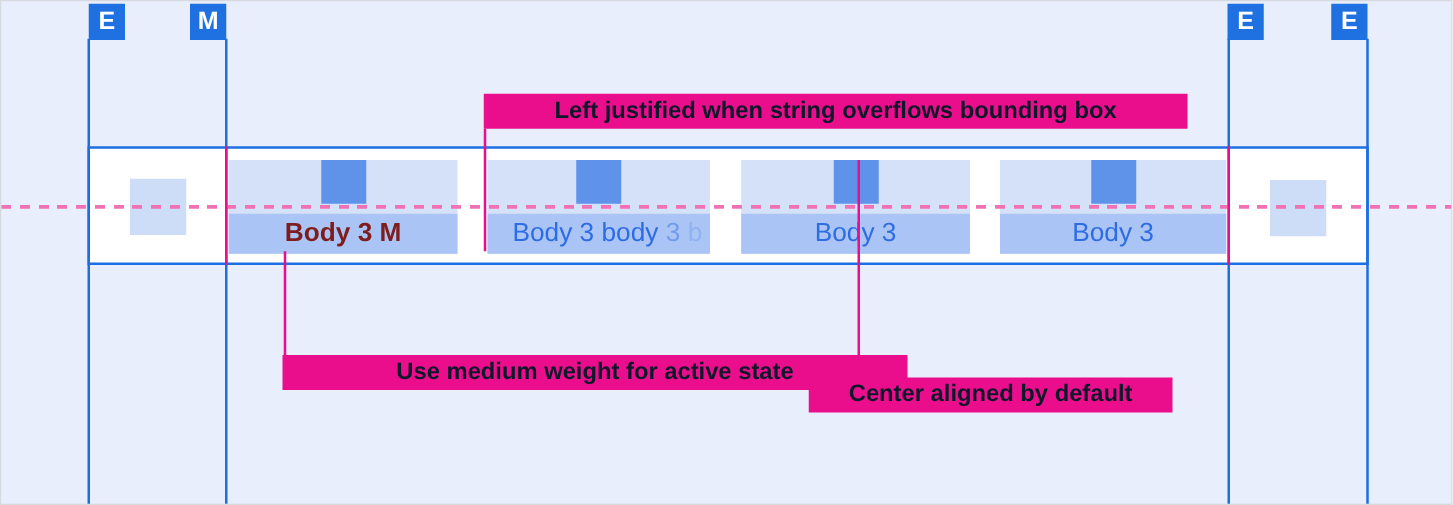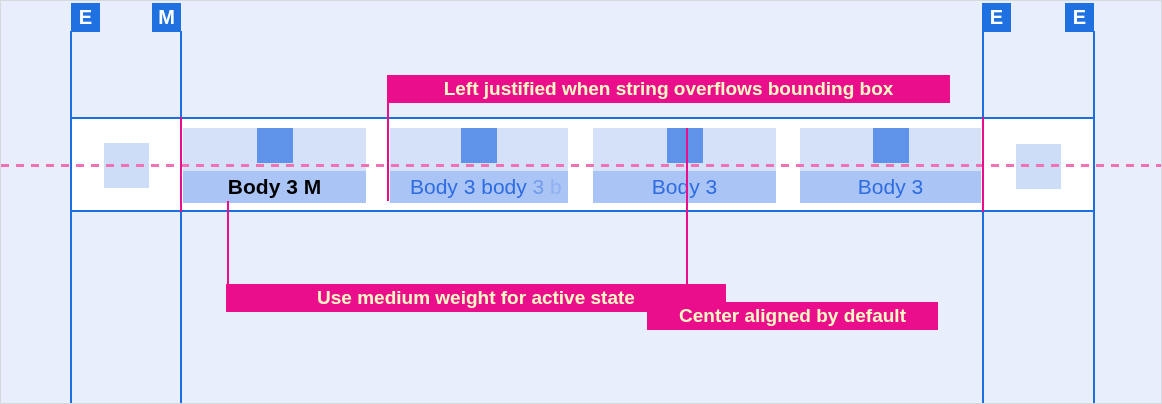--- a/index.html
+++ b/index.html
@@ -25,33 +25,33 @@
   .square { position:absolute; width:45px; height:45px; background:#cddcf7; z-index:3; }
   
   .tab { position:absolute; top:127px; height:75px; background:#d4e1f9; z-index:3; }
   .tab-icon { position:absolute; top:0; left:50%; margin-left:-18px; width:36px; height:35px; background:#5f93e9; }
   .tab-band {
     position:absolute; left:0; right:0; top:43px; height:32px; background:#aac4f5;
     display:flex; align-items:center; justify-content:center; overflow:hidden;
   }
   .tab-band.left { justify-content:flex-start; padding-left:20px; }
   .tab-label { font-size:21px; color:#2e6ce2; white-space:pre; }
-  .tab-label.active { font-weight:bold; color:#000000; }
+  .tab-label.active { font-weight:bold; color:#7f1d1d; }
   .fade-50 { opacity:0.45; }
   .fade-25 { opacity:0.2; }
   
   .dashline {
     position:absolute; left:0; top:163px; width:1162px; height:3px; z-index:5;
     background:repeating-linear-gradient(90deg,#f171b5 0 8px,rgba(0,0,0,0) 8px 15px);
   }
   
   .mline { position:absolute; width:2px; background:#ea0e8c; z-index:6; }
   
   .callout {
-    position:absolute; height:28px; background:#ea0e8c; color:#fef9c3;
+    position:absolute; height:28px; background:#ea0e8c; color:#0f172a;
     font-weight:bold; font-size:19px; display:flex; align-items:center;
     justify-content:center; z-index:7;
   }
   .caret-up {
     position:absolute; top:-7px; left:199px; width:0; height:0;
     border-left:9px solid rgba(0,0,0,0); border-right:9px solid rgba(0,0,0,0);
     border-bottom:7px solid #ea0e8c;
   }
 </style>
 </head>

